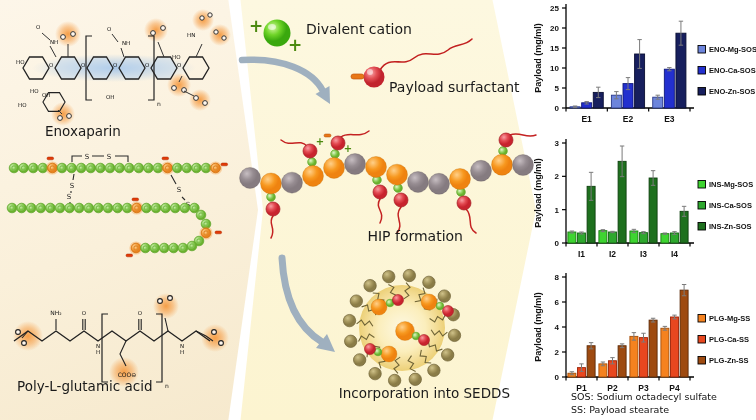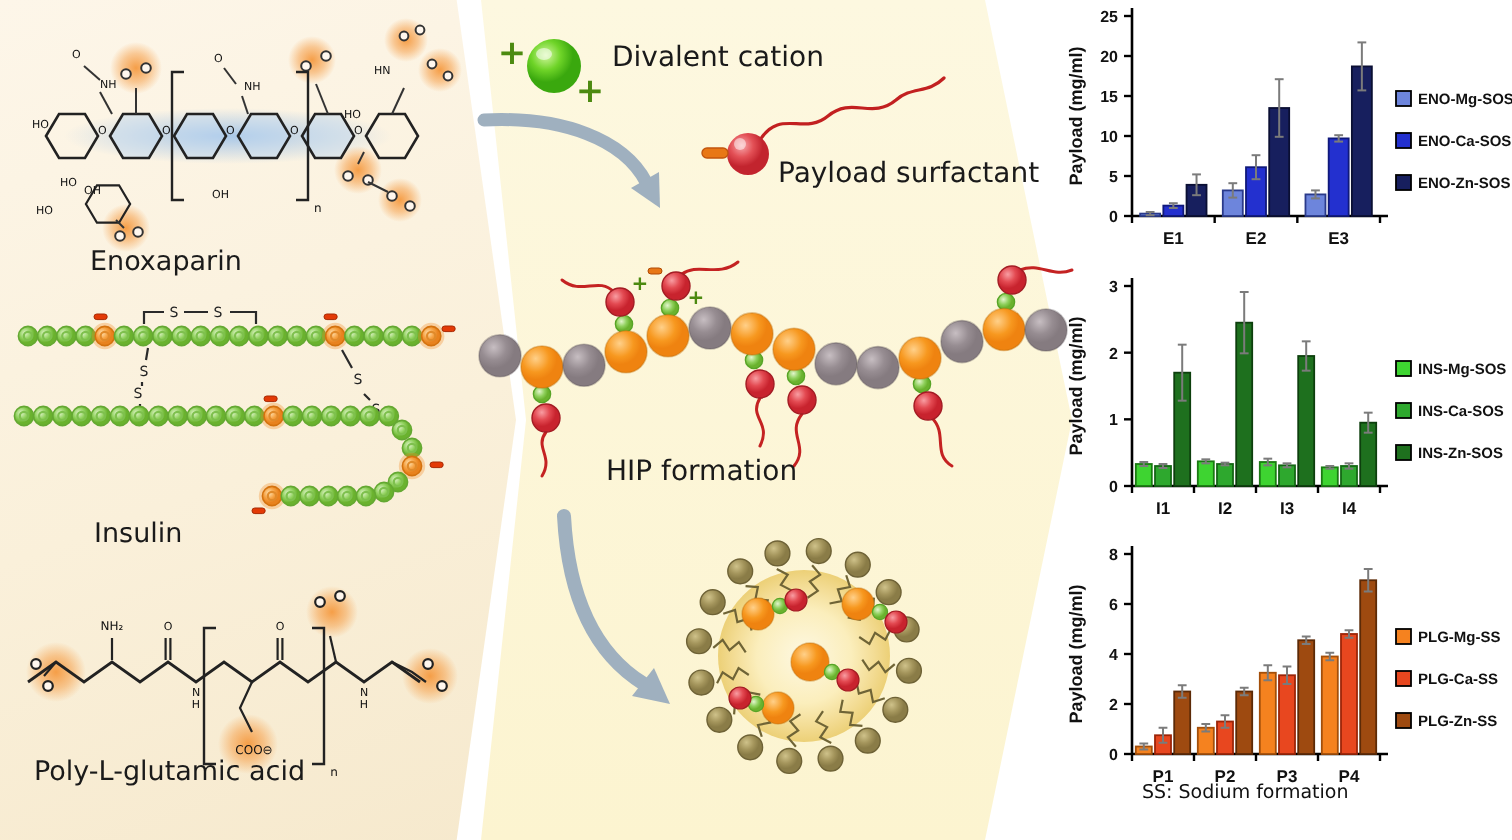--- a/index.html
+++ b/index.html
@@ -8,21 +8,21 @@
   .panel{position:absolute;top:0;height:420px;}
   #left-panel{left:0;width:258px;
      background:linear-gradient(160deg,#fdf6e9 0%,#faf0da 55%,#f6e9cd 100%);
      clip-path:polygon(0 0,88.5% 0,100% 50%,88.5% 100%,0 100%);}
   #mid-panel{left:236px;width:300px;
      background:linear-gradient(180deg,#fdf8e0 0%,#fcf4d0 100%);
      clip-path:polygon(1.5% 0,85.5% 0,100% 50%,85.5% 100%,1.5% 100%,9% 50%);}
   .abs{position:absolute;}
   .mol-label{position:absolute;color:#1a1a1a;font-size:13.5px;}
   .small-label{position:absolute;color:#1a1a1a;font-size:14px;white-space:nowrap;}
-  .proc-label{position:absolute;color:#1a1a1a;font-size:14px;text-align:left;white-space:nowrap;}
+  .proc-label{position:absolute;color:#1a1a1a;font-size:14px;text-align:right;white-space:nowrap;}
   .chart{position:absolute;left:530px;width:226px;height:133px;}
   .tick{font:bold 8px "Liberation Sans",sans-serif;fill:#111;}
   .cat{font:bold 8.5px "Liberation Sans",sans-serif;fill:#111;}
   .ylab{font:bold 9px "Liberation Sans",sans-serif;fill:#111;}
   .leg{font:bold 7.5px "Liberation Sans",sans-serif;fill:#111;}
   .footnote{position:absolute;left:571px;top:391px;font-size:9.5px;color:#111;
             line-height:12.5px;font-family:"DejaVu Sans",sans-serif;white-space:nowrap;}
   .atom{font-size:5.5px;fill:#111;}
   .atom6{font-size:6px;fill:#111;}
   .sfont{font-size:7px;fill:#222;}
@@ -304,21 +304,20 @@
         <circle cx="175" cy="100" r="4.8" fill="url(#gGB)" stroke="#64a832" stroke-width="0.8"></circle>
         <circle cx="175" cy="100" r="2.1" fill="none" stroke="#7ec04e" stroke-width="1.1"></circle>
         <rect x="39" y="9" width="6.6" height="2.8" rx="1.4" fill="#e33a06" stroke="#a72903" stroke-width="0.5"></rect>
         <rect x="154" y="9" width="6.6" height="2.8" rx="1.4" fill="#e33a06" stroke="#a72903" stroke-width="0.5"></rect>
         <rect x="213" y="15" width="6.6" height="2.8" rx="1.4" fill="#e33a06" stroke="#a72903" stroke-width="0.5"></rect>
         <rect x="124" y="50" width="6.6" height="2.8" rx="1.4" fill="#e33a06" stroke="#a72903" stroke-width="0.5"></rect>
         <rect x="207" y="83" width="6.6" height="2.8" rx="1.4" fill="#e33a06" stroke="#a72903" stroke-width="0.5"></rect>
         <rect x="118" y="106" width="6.6" height="2.8" rx="1.4" fill="#e33a06" stroke="#a72903" stroke-width="0.5"></rect>
       </g>
   </svg>
-  <div class="mol-label" style="left:47px;top:259px;width:120px">Insulin</div>
 
   
   <svg class="abs" style="left:8px;top:286px" width="225" height="112" viewBox="0 0 225 112">
     <g>
       <circle cx="20" cy="50" r="15" fill="url(#gOr)"></circle>
         <circle cx="158" cy="20" r="13" fill="url(#gOr)"></circle>
       <circle cx="207" cy="52" r="14" fill="url(#gOr)"></circle>
         <circle cx="116" cy="86" r="15" fill="url(#gOr)"></circle>
     </g>
     <g stroke="#222" stroke-width="1.4" fill="none">
@@ -481,20 +480,21 @@
         <circle cx="108" cy="44" r="3.8" fill="url(#gGB)" stroke="#57a426" stroke-width="0.6"></circle>
         <circle cx="116" cy="49" r="5.5" fill="url(#gRB)" stroke="#a31c24" stroke-width="0.6"></circle>
         <circle cx="73" cy="69" r="9.5" fill="url(#gBOB)" stroke="rgba(190,110,10,0.4)" stroke-width="0.7"></circle>
         <circle cx="84" cy="74" r="3.8" fill="url(#gGB)" stroke="#57a426" stroke-width="0.6"></circle>
         <circle cx="92" cy="78" r="5.5" fill="url(#gRB)" stroke="#a31c24" stroke-width="0.6"></circle>
         <circle cx="57" cy="92" r="8" fill="url(#gBOB)" stroke="rgba(190,110,10,0.4)" stroke-width="0.7"></circle>
         <circle cx="46" cy="90" r="3.8" fill="url(#gGB)" stroke="#57a426" stroke-width="0.6"></circle>
         <circle cx="38" cy="87" r="5.5" fill="url(#gRB)" stroke="#a31c24" stroke-width="0.6"></circle>
       </g>
   </svg>
+  <div class="proc-label" style="left:290px;top:385px;width:220px;font-size:13.5px">Incorporation into SEDDS</div>
 
   
   <div class="chart" style="top:0"><svg width="226" height="133" viewBox="0 0 226 133">
         <line x1="36" y1="4" x2="36" y2="108" stroke="#000" stroke-width="1.3"></line>
         <line x1="36" y1="108" x2="164" y2="108" stroke="#000" stroke-width="1.3"></line>
         <line x1="32" y1="108" x2="36" y2="108" stroke="#000" stroke-width="1.2"></line>
         <text x="29" y="111" text-anchor="end" class="tick">0</text>
         <line x1="32" y1="88" x2="36" y2="88" stroke="#000" stroke-width="1.2"></line>
         <text x="29" y="91" text-anchor="end" class="tick">5</text>
         <line x1="32" y1="68" x2="36" y2="68" stroke="#000" stroke-width="1.2"></line>
@@ -705,16 +705,17 @@
         <text x="11" y="58" class="ylab" text-anchor="middle" transform="rotate(-90 11 58)">Payload (mg/ml)</text>
         <rect x="168" y="45.5" width="7.5" height="7.5" fill="#f5821f" stroke="#000" stroke-width="0.9"></rect>
         <text x="179" y="52" class="leg">PLG-Mg-SS</text>
         <rect x="168" y="66.5" width="7.5" height="7.5" fill="#e8471f" stroke="#000" stroke-width="0.9"></rect>
         <text x="179" y="73" class="leg">PLG-Ca-SS</text>
         <rect x="168" y="87.5" width="7.5" height="7.5" fill="#9e4a10" stroke="#000" stroke-width="0.9"></rect>
         <text x="179" y="94" class="leg">PLG-Zn-SS</text>
       </svg></div>
 
   <div class="footnote">
-    <span style="display:block">SS: Sodium formation</span>
+    <span style="display:block">SOS: Sodium octadecyl sulfate</span>
+    <span style="display:block">SS: Payload stearate</span>
   </div>
 
 </div>
 
 </body></html>

